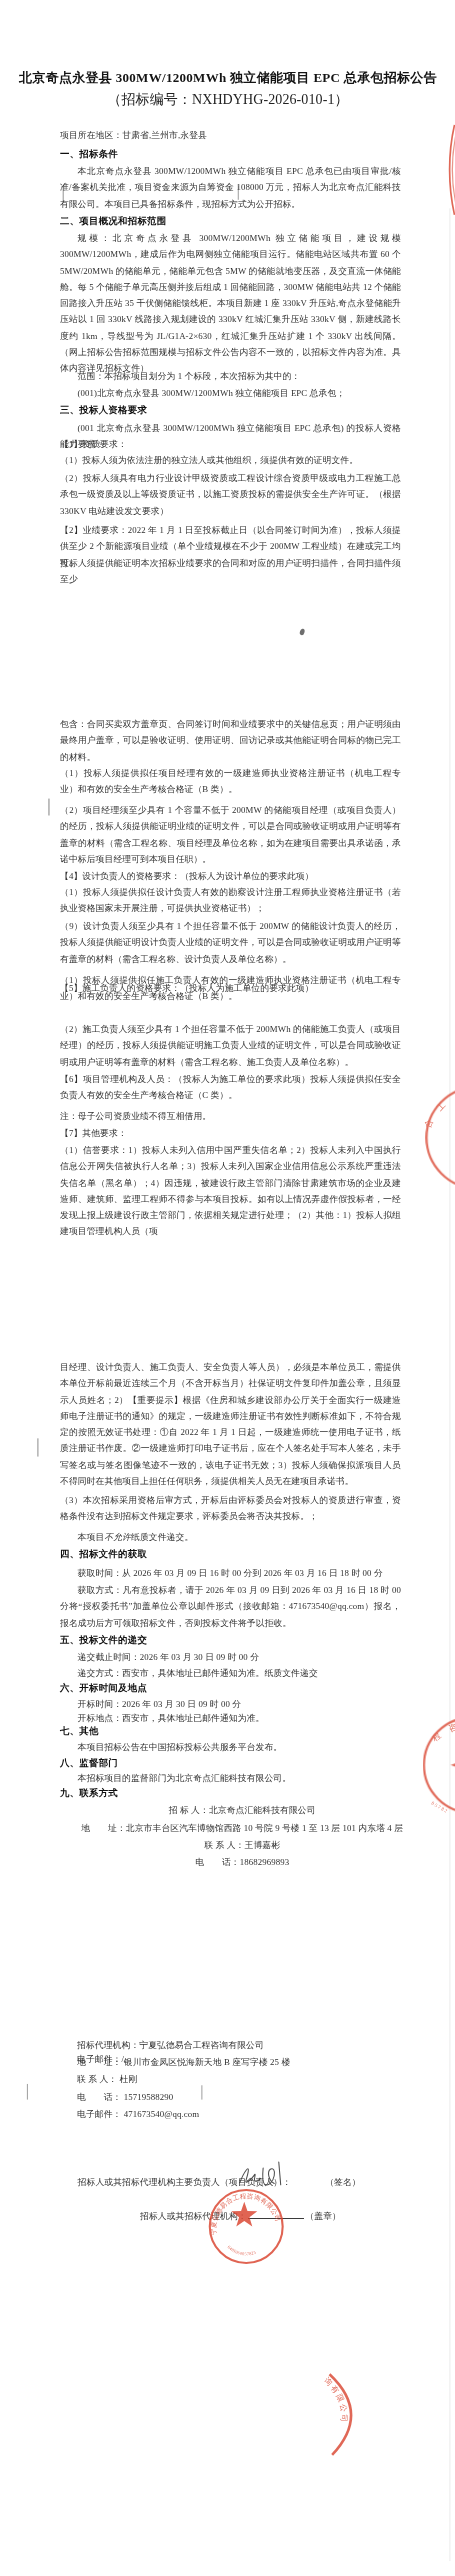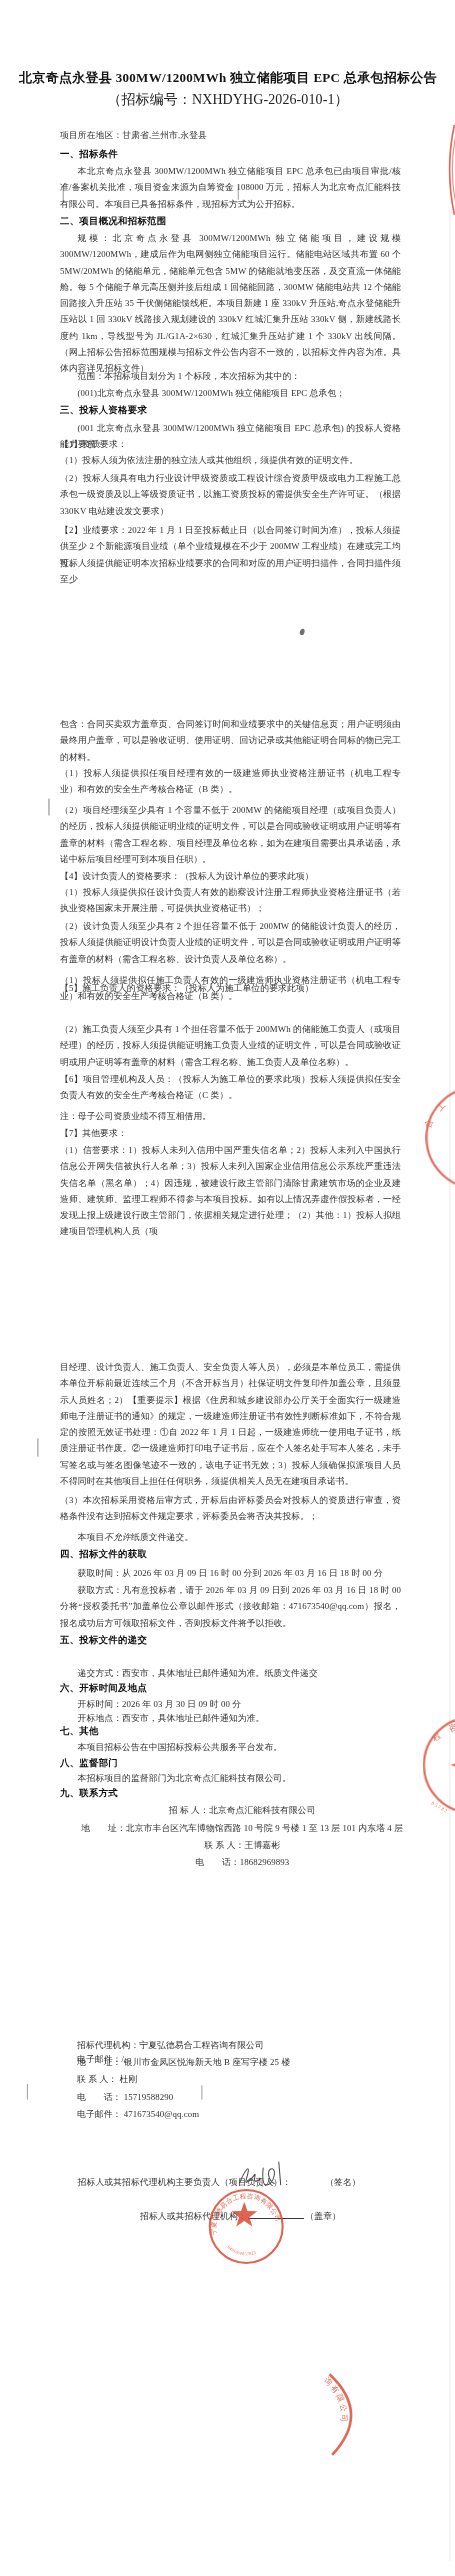--- a/index.html
+++ b/index.html
@@ -56,36 +56,37 @@
   <div class="blk" style="top:452px;">（1）投标人须为依法注册的独立法人或其他组织，须提供有效的证明文件。</div>
   <div class="blk" style="top:470px;">（2）投标人须具有电力行业设计甲级资质或工程设计综合资质甲级或电力工程施工总承包一级资质及以上等级资质证书，以施工资质投标的需提供安全生产许可证。（根据 330KV 电站建设发文要求）</div>
   <div class="blk" style="top:522px;">【2】业绩要求：2022 年 1 月 1 日至投标截止日（以合同签订时间为准），投标人须提供至少 2 个新能源项目业绩（单个业绩规模在不少于 200MW 工程业绩）在建或完工均可。</div>
   <div class="blk" style="top:555px;">投标人须提供能证明本次招标业绩要求的合同和对应的用户证明扫描件，合同扫描件须至少</div>
 
   <div class="blk" style="top:716px;">包含：合同买卖双方盖章页、合同签订时间和业绩要求中的关键信息页；用户证明须由最终用户盖章，可以是验收证明、使用证明、回访记录或其他能证明合同标的物已完工的材料。</div>
   <div class="blk" style="top:765px;">（1）投标人须提供拟任项目经理有效的一级建造师执业资格注册证书（机电工程专业）和有效的安全生产考核合格证（B 类）。</div>
   <div class="blk" style="top:802px;">（2）项目经理须至少具有 1 个容量不低于 200MW 的储能项目经理（或项目负责人）的经历，投标人须提供能证明业绩的证明文件，可以是合同或验收证明或用户证明等有盖章的材料（需含工程名称、项目经理及单位名称，如为在建项目需要出具承诺函，承诺中标后项目经理可到本项目任职）。</div>
   <div class="blk" style="top:868px;">【4】设计负责人的资格要求：（投标人为设计单位的要求此项）</div>
   <div class="blk" style="top:884px;">（1）投标人须提供拟任设计负责人有效的勘察设计注册工程师执业资格注册证书（若执业资格国家未开展注册，可提供执业资格证书）；</div>
-  <div class="blk" style="top:918px;">（2）设计负责人须至少具有 2 个担任容量不低于 200MW 的储能设计负责人的经历，投标人须提供能证明设计负责人业绩的证明文件，可以是合同或验收证明或用户证明等有盖章的材料（需含工程名称、设计负责人及单位名称）。</div>
+  <div class="blk" style="top:918px;">（9）设计负责人须至少具有 1 个担任容量不低于 200MW 的储能设计负责人的经历，投标人须提供能证明设计负责人业绩的证明文件，可以是合同或验收证明或用户证明等有盖章的材料（需含工程名称、设计负责人及单位名称）。</div>
   <div class="blk" style="top:970px;margin-top:10px;">【5】施工负责人的资格要求：（投标人为施工单位的要求此项）</div>
   <div class="blk" style="top:972px;">（1）投标人须提供拟任施工负责人有效的一级建造师执业资格注册证书（机电工程专业）和有效的安全生产考核合格证（B 类）。</div>
   <div class="blk" style="top:1021px;">（2）施工负责人须至少具有 1 个担任容量不低于 200MWh 的储能施工负责人（或项目经理）的经历，投标人须提供能证明施工负责人业绩的证明文件，可以是合同或验收证明或用户证明等有盖章的材料（需含工程名称、施工负责人及单位名称）。</div>
   <div class="blk" style="top:1071px;">【6】项目管理机构及人员：（投标人为施工单位的要求此项）投标人须提供拟任安全负责人有效的安全生产考核合格证（C 类）。</div>
   <div class="blk" style="top:1108px;">注：母子公司资质业绩不得互相借用。</div>
   <div class="blk" style="top:1125px;">【7】其他要求：</div>
   <div class="blk" style="top:1142px;">（1）信誉要求：1）投标人未列入信用中国严重失信名单；2）投标人未列入中国执行信息公开网失信被执行人名单；3）投标人未列入国家企业信用信息公示系统严重违法失信名单（黑名单）；4）因违规，被建设行政主管部门清除甘肃建筑市场的企业及建造师、建筑师、监理工程师不得参与本项目投标。如有以上情况弄虚作假投标者，一经发现上报上级建设行政主管部门，依据相关规定进行处理；（2）其他：1）投标人拟组建项目管理机构人员（项</div>
 
   <div class="blk" style="top:1359px;">目经理、设计负责人、施工负责人、安全负责人等人员），必须是本单位员工，需提供本单位开标前最近连续三个月（不含开标当月）社保证明文件复印件加盖公章，且须显示人员姓名；2）【重要提示】根据《住房和城乡建设部办公厅关于全面实行一级建造师电子注册证书的通知》的规定，一级建造师注册证书有效性判断标准如下，不符合规定的按照无效证书处理：①自 2022 年 1 月 1 日起，一级建造师统一使用电子证书，纸质注册证书作废。②一级建造师打印电子证书后，应在个人签名处手写本人签名，未手写签名或与签名图像笔迹不一致的，该电子证书无效；3）投标人须确保拟派项目人员不得同时在其他项目上担任任何职务，须提供相关人员无在建项目承诺书。</div>
   <div class="blk" style="top:1492px;">（3）本次招标采用资格后审方式，开标后由评标委员会对投标人的资质进行审查，资格条件没有达到招标文件规定要求，评标委员会将否决其投标。；</div>
   <div class="blk ind" style="top:1529px;"><span>本项目</span><span class="em-it">不允许</span><span>纸质文件递交。</span></div>
   <div class="blk hd" style="top:1546px;">四、招标文件的获取</div>
   <div class="blk ind" style="top:1565px;">获取时间：从 2026 年 03 月 09 日 16 时 00 分到 2026 年 03 月 16 日 18 时 00 分</div>
   <div class="blk ind" style="top:1582px;">获取方式：凡有意投标者，请于 2026 年 03 月 09 日到 2026 年 03 月 16 日 18 时 00 分将“授权委托书”加盖单位公章以邮件形式（接收邮箱：471673540@qq.com）报名，报名成功后方可领取招标文件，否则投标文件将予以拒收。</div>
   <div class="blk hd" style="top:1632px;">五、投标文件的递交</div>
+  <div class="blk ind" style="top:1649px;">递交截止时间：2026 年 03 月 30 日 09 时 00 分</div>
   <div class="blk ind" style="top:1665px;">递交方式：西安市，具体地址已邮件通知为准。纸质文件递交</div>
   <div class="blk hd" style="top:1680px;">六、开标时间及地点</div>
   <div class="blk ind" style="top:1696px;">开标时间：2026 年 03 月 30 日 09 时 00 分</div>
   <div class="blk ind" style="top:1710px;">开标地点：西安市，具体地址已邮件通知为准。</div>
   <div class="blk hd" style="top:1723px;">七、其他</div>
   <div class="blk ind" style="top:1739px;">本项目招标公告在中国招标投标公共服务平台发布。</div>
   <div class="blk hd" style="top:1755px;">八、监督部门</div>
   <div class="blk ind" style="top:1770px;">本招标项目的监督部门为北京奇点汇能科技有限公司。</div>
   <div class="blk hd" style="top:1785px;">九、联系方式</div>
   <div class="blk lbl" style="top:1802px;">招 标 人：北京奇点汇能科技有限公司</div>

